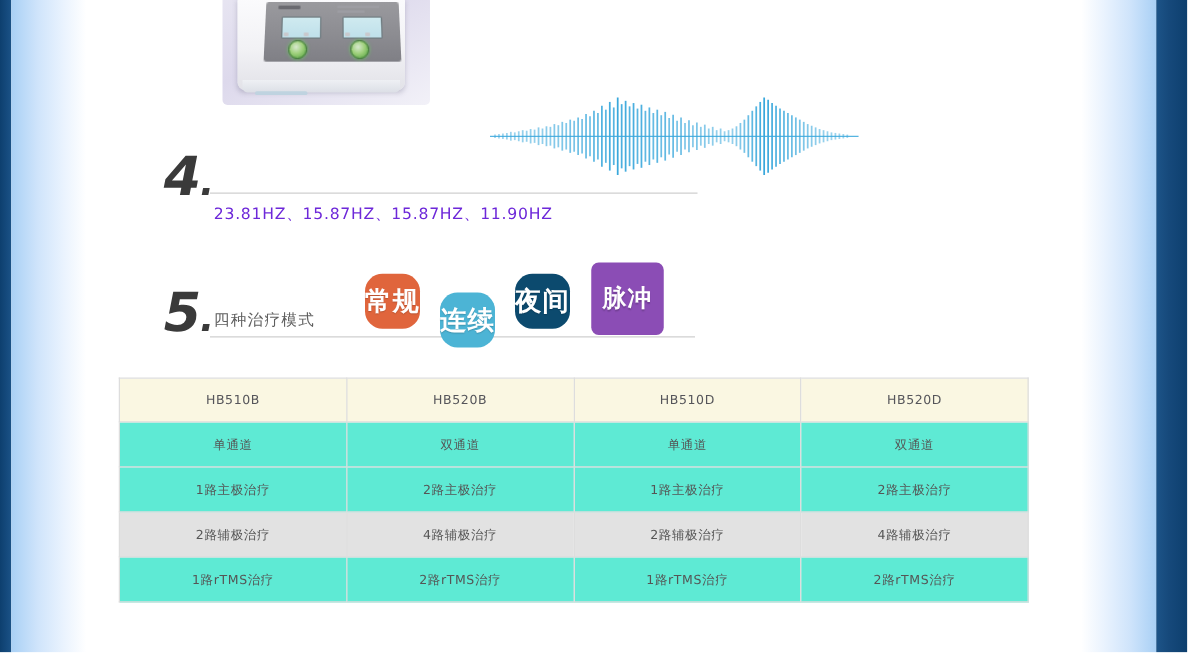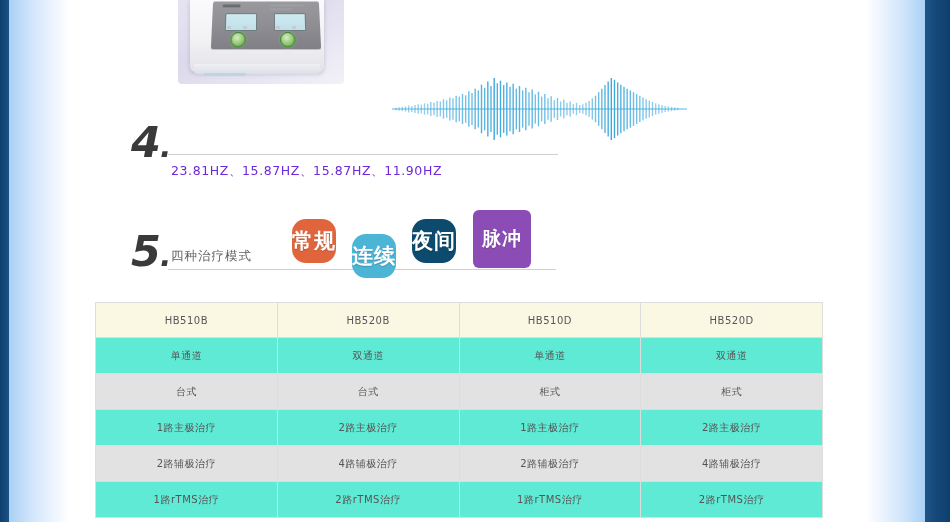--- a/index.html
+++ b/index.html
@@ -385,26 +385,20 @@
         <th>HB520D</th>
       </tr>
     </thead>
     <tbody>
       <tr class="odd">
         <td>单通道</td>
         <td>双通道</td>
         <td>单通道</td>
         <td>双通道</td>
       </tr>
-      <tr class="even">
-        <td>台式</td>
-        <td>台式</td>
-        <td>柜式</td>
-        <td>柜式</td>
-      </tr>
       <tr class="odd">
         <td>1路主极治疗</td>
         <td>2路主极治疗</td>
         <td>1路主极治疗</td>
         <td>2路主极治疗</td>
       </tr>
       <tr class="even">
         <td>2路辅极治疗</td>
         <td>4路辅极治疗</td>
         <td>2路辅极治疗</td>

